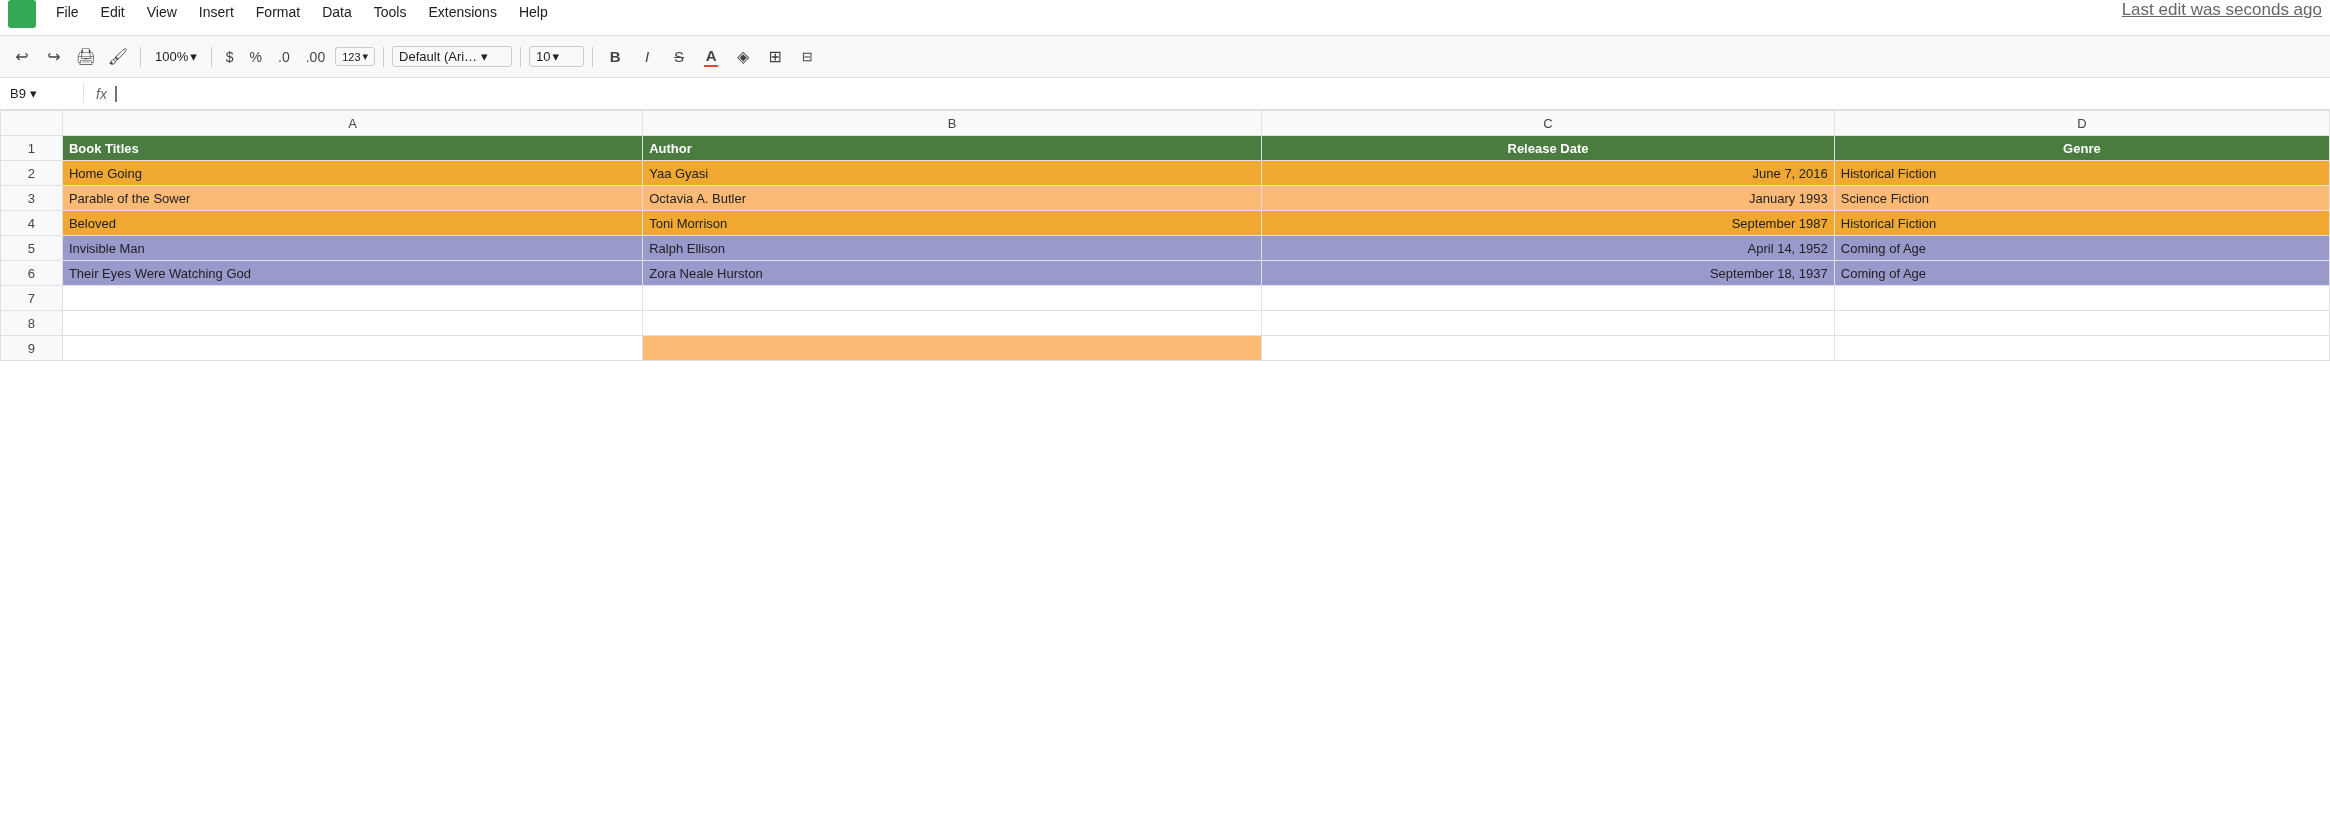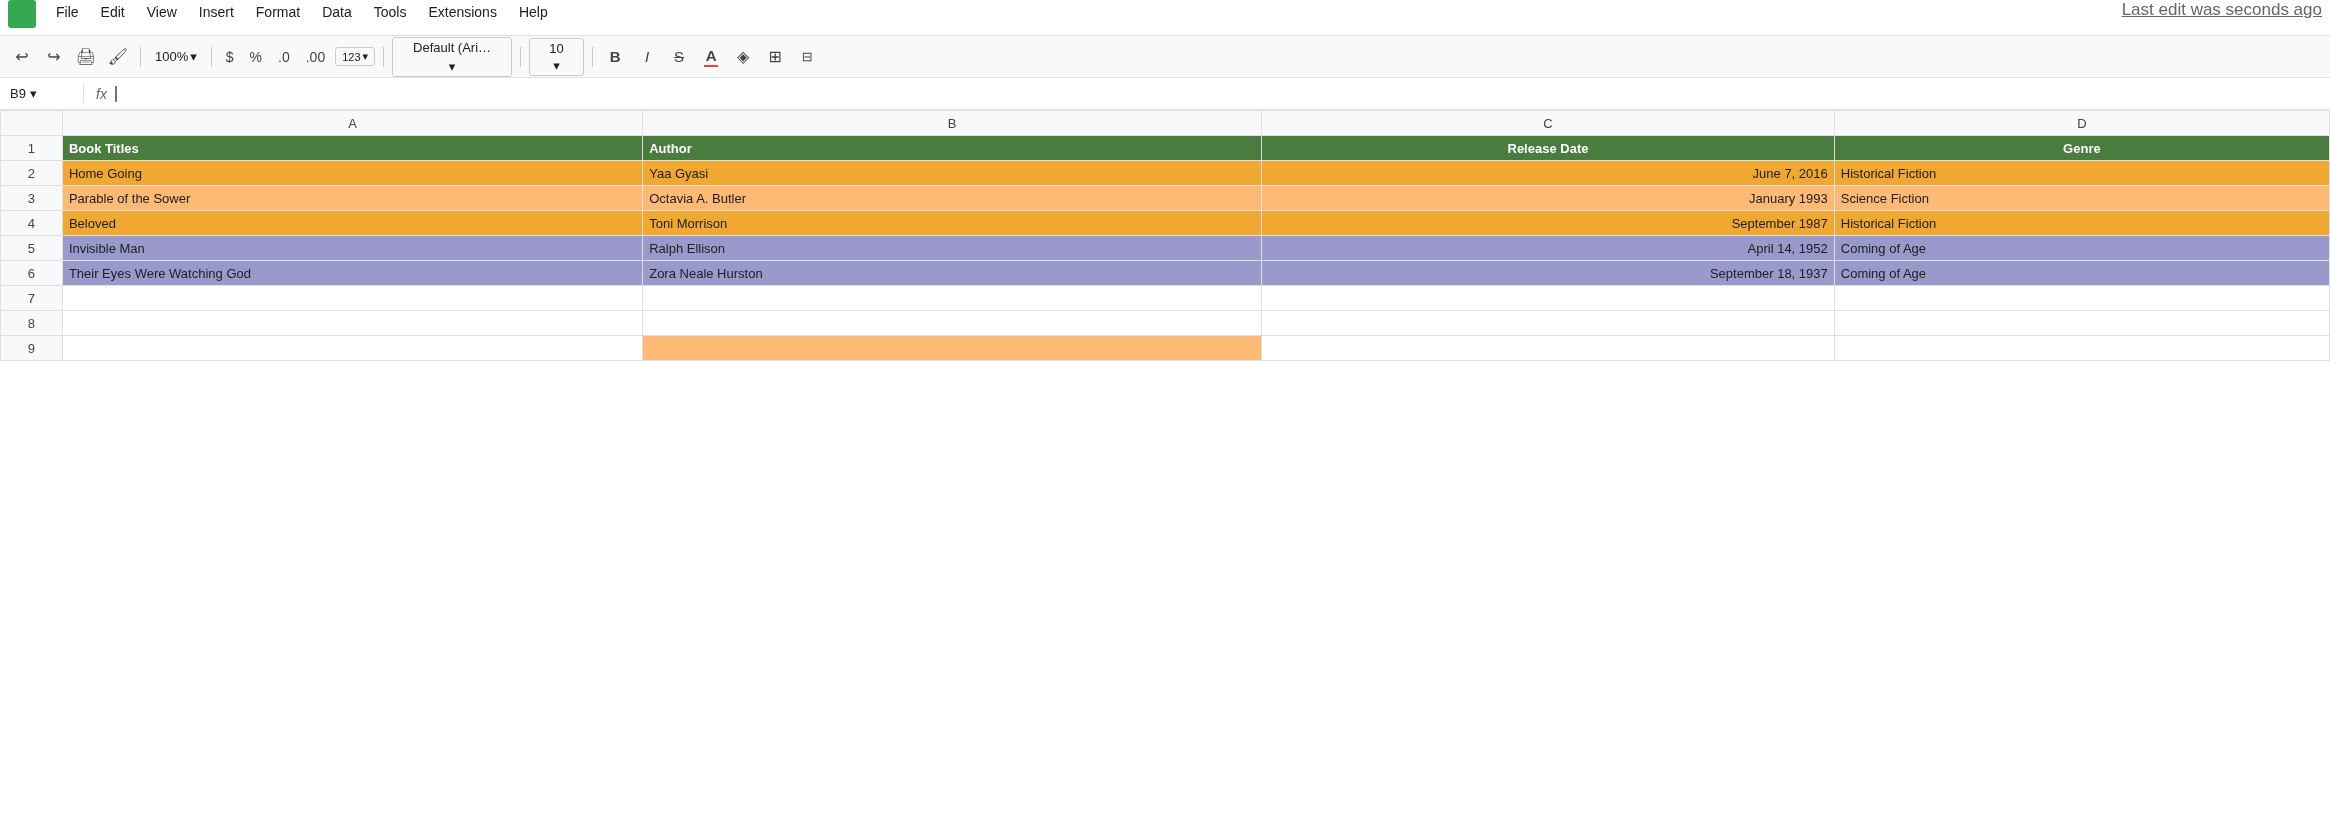--- a/index.html
+++ b/index.html
@@ -93,34 +93,32 @@
       display: flex;
       align-items: center;
       gap: 4px;
       font-size: 13px;
       color: #202124;
       padding: 2px 6px;
       border-radius: 3px;
       cursor: pointer;
       border: 1px solid #ccc;
       min-width: 120px;
-      flex-direction: column;
     }
     .toolbar-font-size {
       display: flex;
       align-items: center;
       gap: 2px;
       font-size: 13px;
       color: #202124;
       padding: 2px 6px;
       border-radius: 3px;
       cursor: pointer;
       border: 1px solid #ccc;
       min-width: 55px;
-      flex-direction: column;
     }
     .toolbar-bold { font-weight: bold; font-size: 15px; }
     .toolbar-italic { font-style: italic; font-size: 15px; }
     .toolbar-strike { text-decoration: line-through; font-size: 15px; }
     .toolbar-underline-a {
       display: flex;
       flex-direction: column;
       align-items: center;
       justify-content: center;
       gap: 1px;

